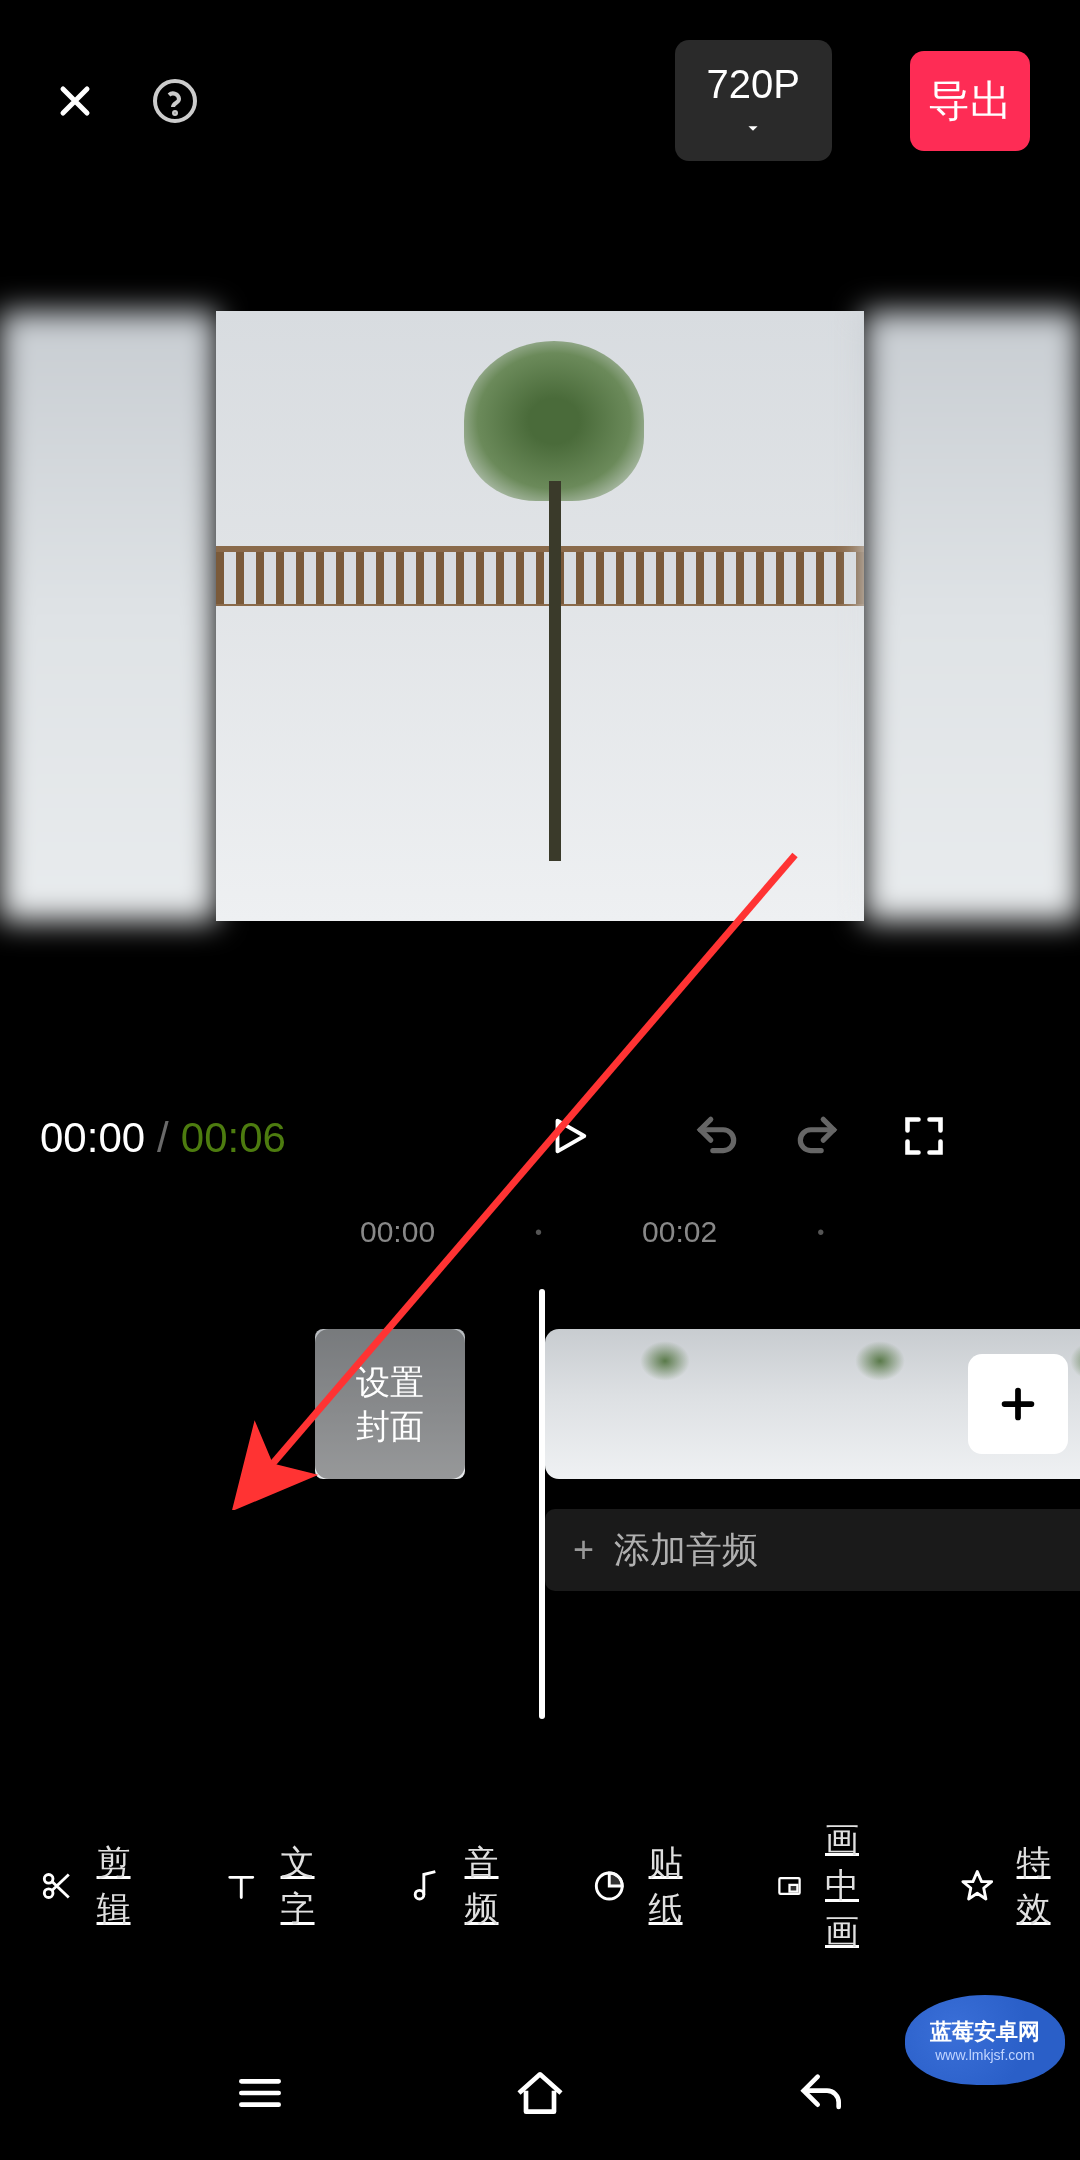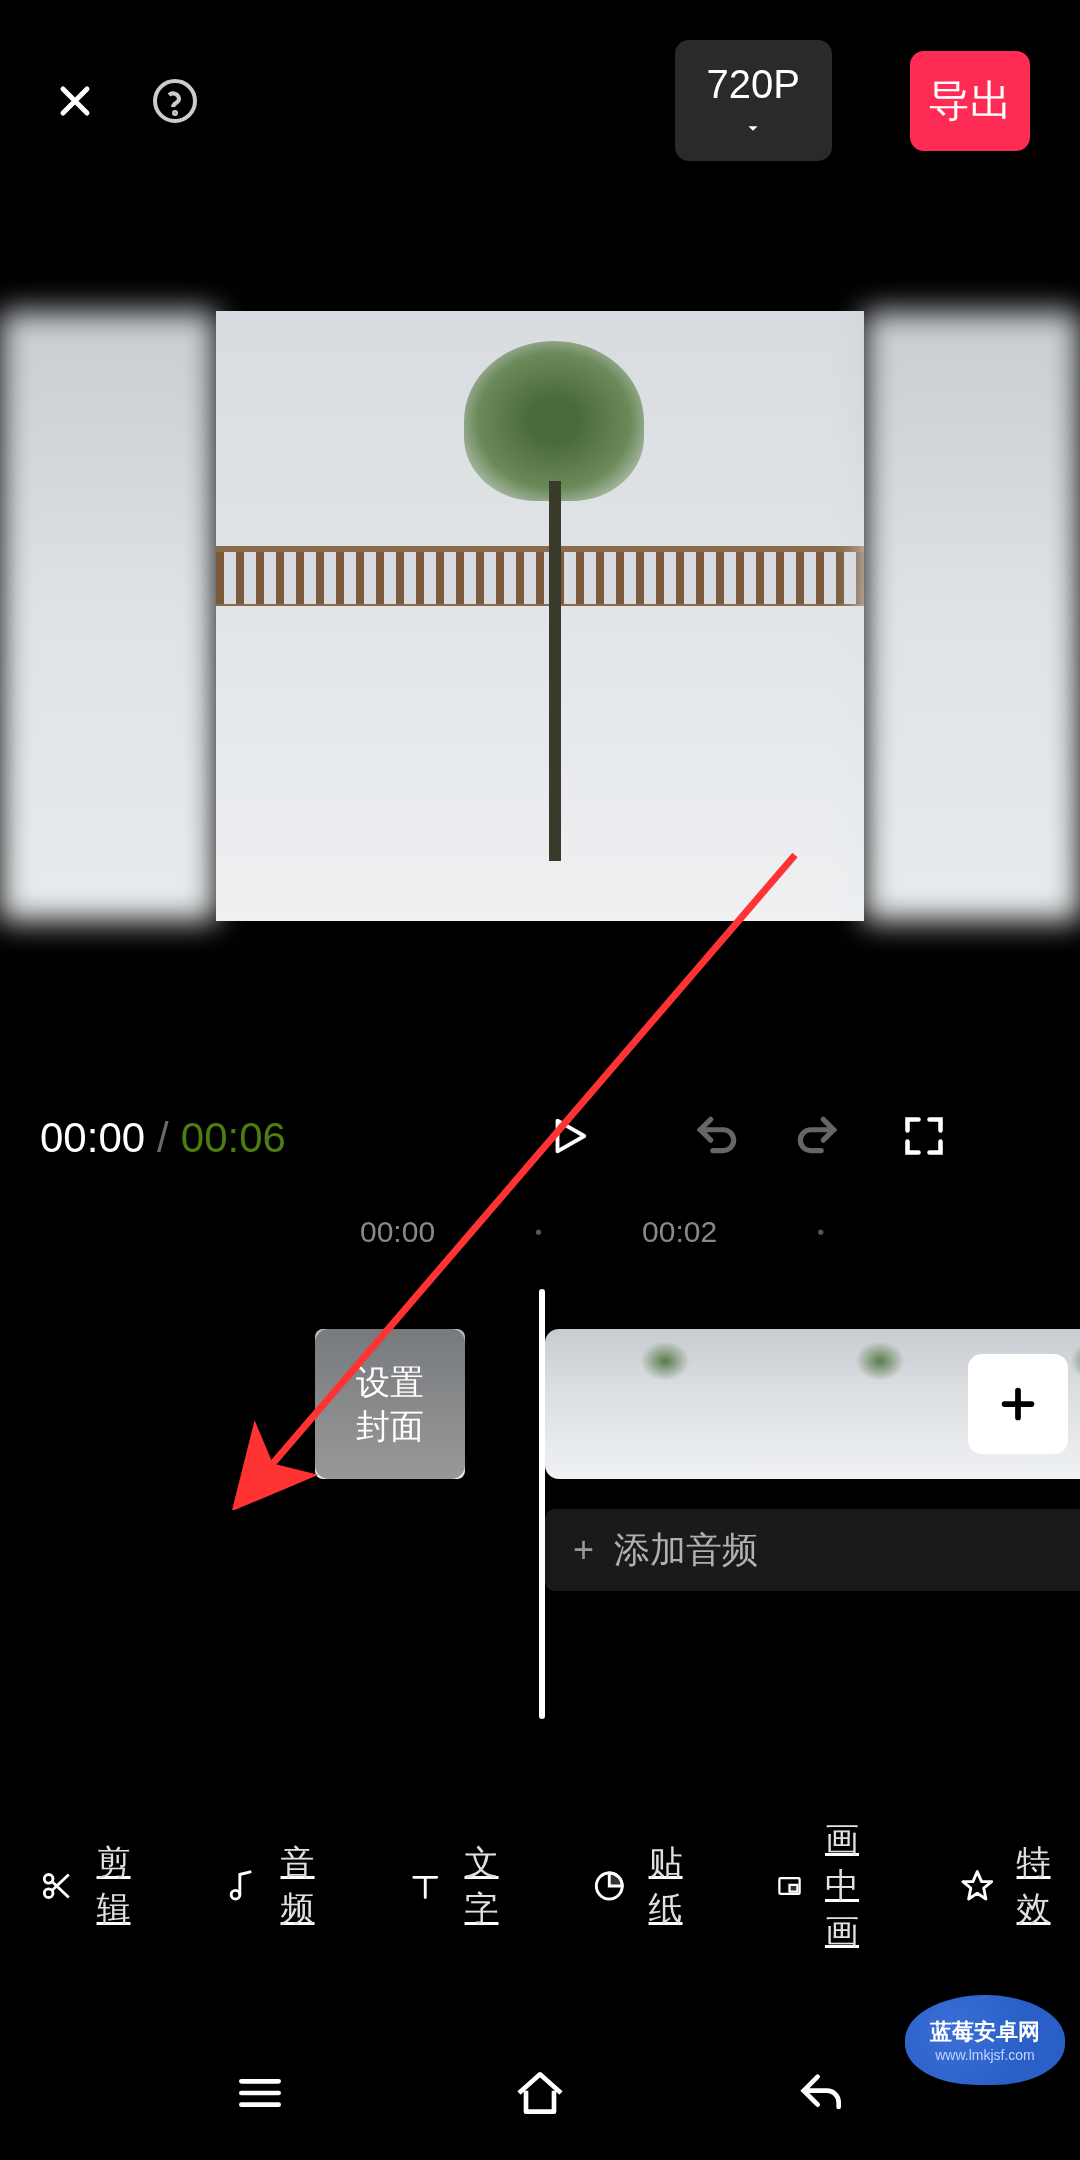--- a/index.html
+++ b/index.html
@@ -495,31 +495,31 @@
 <div class="bottom-toolbar">
   <div class="tool-item">
     <svg viewBox="0 0 24 24" fill="none" stroke="#fff" stroke-width="2">
       <circle cx="6" cy="7" r="3"></circle>
         <circle cx="6" cy="17" r="3"></circle>
       <path d="M8.5 9L20 20M8.5 15L20 4"></path>
     </svg>
     <span class="tool-label">剪辑</span>
   </div>
   <div class="tool-item">
+    <svg viewBox="0 0 24 24" fill="none" stroke="#fff" stroke-width="2" stroke-linecap="round">
+      <path d="M4 6h16M12 6v14"></path>
+    </svg>
+    <span class="tool-label">文字</span>
+  </div>
+  <div class="tool-item">
     <svg viewBox="0 0 24 24" fill="none" stroke="#fff" stroke-width="2">
       <circle cx="8" cy="18" r="3"></circle>
         <path d="M11 18V4l8-2"></path>
     </svg>
     <span class="tool-label">音频</span>
-  </div>
-  <div class="tool-item">
-    <svg viewBox="0 0 24 24" fill="none" stroke="#fff" stroke-width="2" stroke-linecap="round">
-      <path d="M4 6h16M12 6v14"></path>
-    </svg>
-    <span class="tool-label">文字</span>
   </div>
   <div class="tool-item">
     <svg viewBox="0 0 24 24" fill="none" stroke="#fff" stroke-width="2">
       <circle cx="12" cy="12" r="9"></circle>
         <path d="M12 3a9 9 0 019 9h-9V3z" fill="#fff" fill-opacity="0.2"></path>
     </svg>
     <span class="tool-label">贴纸</span>
   </div>
   <div class="tool-item">
     <svg viewBox="0 0 24 24" fill="none" stroke="#fff" stroke-width="2">

